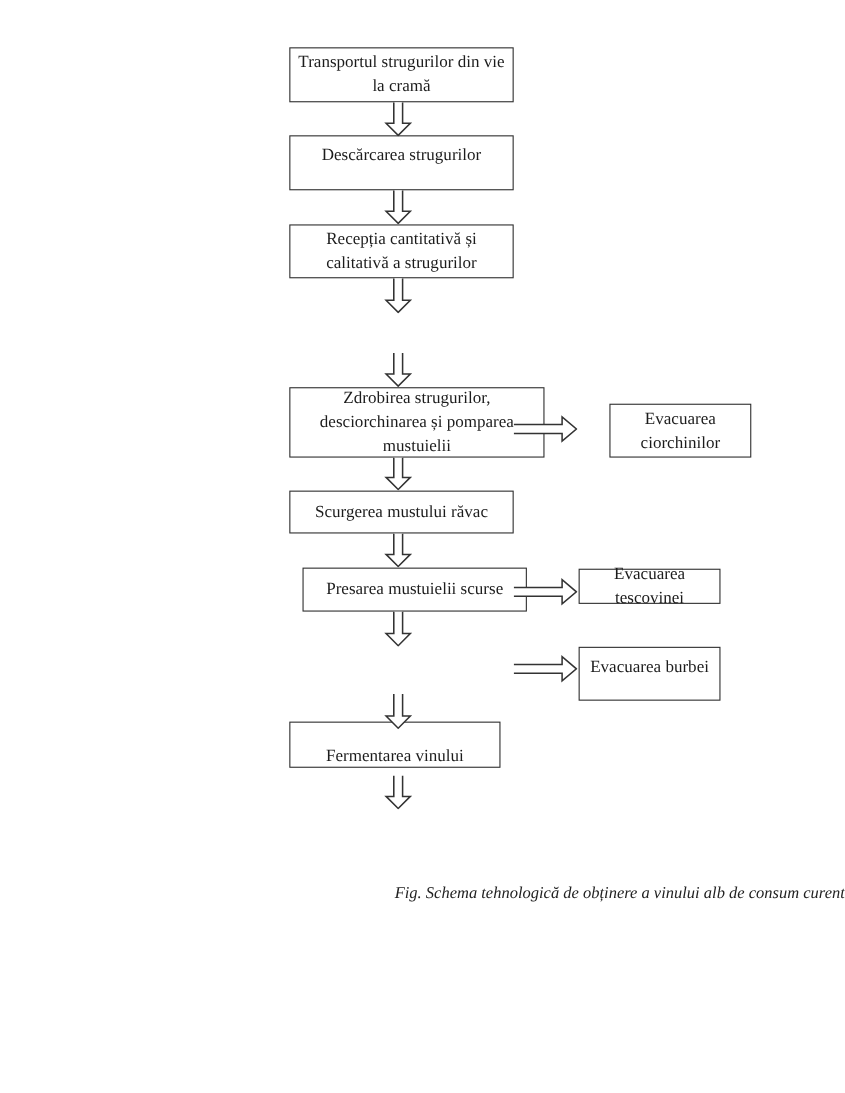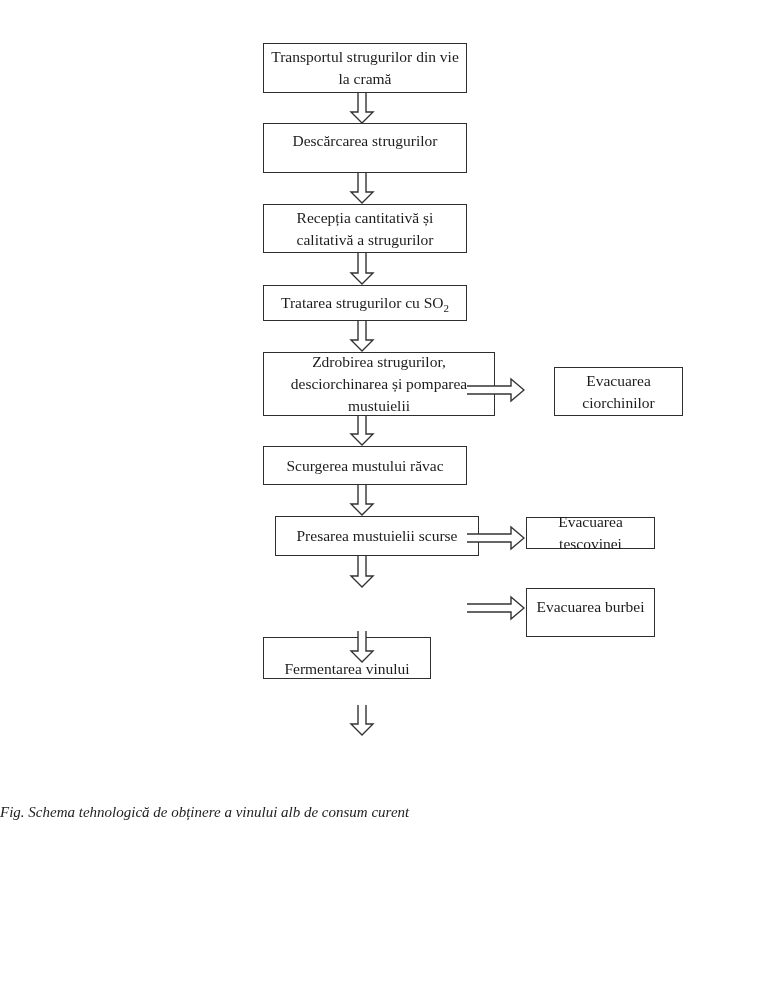--- a/index.html
+++ b/index.html
@@ -34,21 +34,21 @@
   sub { font-size: 11px; line-height: 0; }
   .arrow {
     position: absolute;
     pointer-events: none;
   }
   .caption {
     position: absolute;
     left: 0;
     top: 804px;
     width: 768px;
-    text-align: left;
+    text-align: right;
     font-style: italic;
     font-size: 15px;
     color: #222222;
   }
 </style>
 </head>
 <body>
 
 <div class="page">
 
@@ -57,38 +57,35 @@
   </div>
 
   <div class="box" style="left:263px; top:43px; width:204px; height:50px;">
     <div class="box-text"><span>Transportul strugurilor din vie la cramă</span></div>
   </div>
 
   <div class="box" style="left:263px; top:204px; width:204px; height:49px;">
     <div class="box-text"><span>Recepția cantitativă și calitativă a strugurilor</span></div>
   </div>
 
-  <div class="box nowrap" style="left:263px; top:285px; width:204px; height:36px;">
-    <div class="box-text"><span>Tratarea strugurilor cu SO</span><sub>2</sub></div>
-  </div>
 
   <div class="box" style="left:263px; top:352px; width:232px; height:64px;">
     <div class="box-text"><span>Zdrobirea strugurilor, desciorchinarea și pomparea mustuielii</span></div>
   </div>
 
   <div class="box" style="left:263px; top:446px; width:204px; height:39px;">
     <div class="box-text"><span>Scurgerea mustului răvac</span></div>
   </div>
 
   <div class="box" style="left:263px; top:516px; width:204px; height:40px;margin-left:12px;">
     <div class="box-text"><span>Presarea mustuielii scurse</span></div>
   </div>
 
 
-  <div class="box top-align" style="left:263px; top:637px; width:168px; height:42px; padding-top:20px;">
+  <div class="box top-align" style="left:263px; top:656px; width:192px; height:42px; padding-top:20px;">
     <div class="box-text"><span>Fermentarea vinului</span></div>
   </div>
 
 
   <div class="box" style="left:526px; top:367px; width:129px; height:49px;margin-left:28px;">
     <div class="box-text"><span>Evacuarea ciorchinilor</span></div>
   </div>
 
   <div class="box" style="left:526px; top:517px; width:129px; height:32px;">
     <div class="box-text"><span>Evacuarea tescovinei</span></div>

